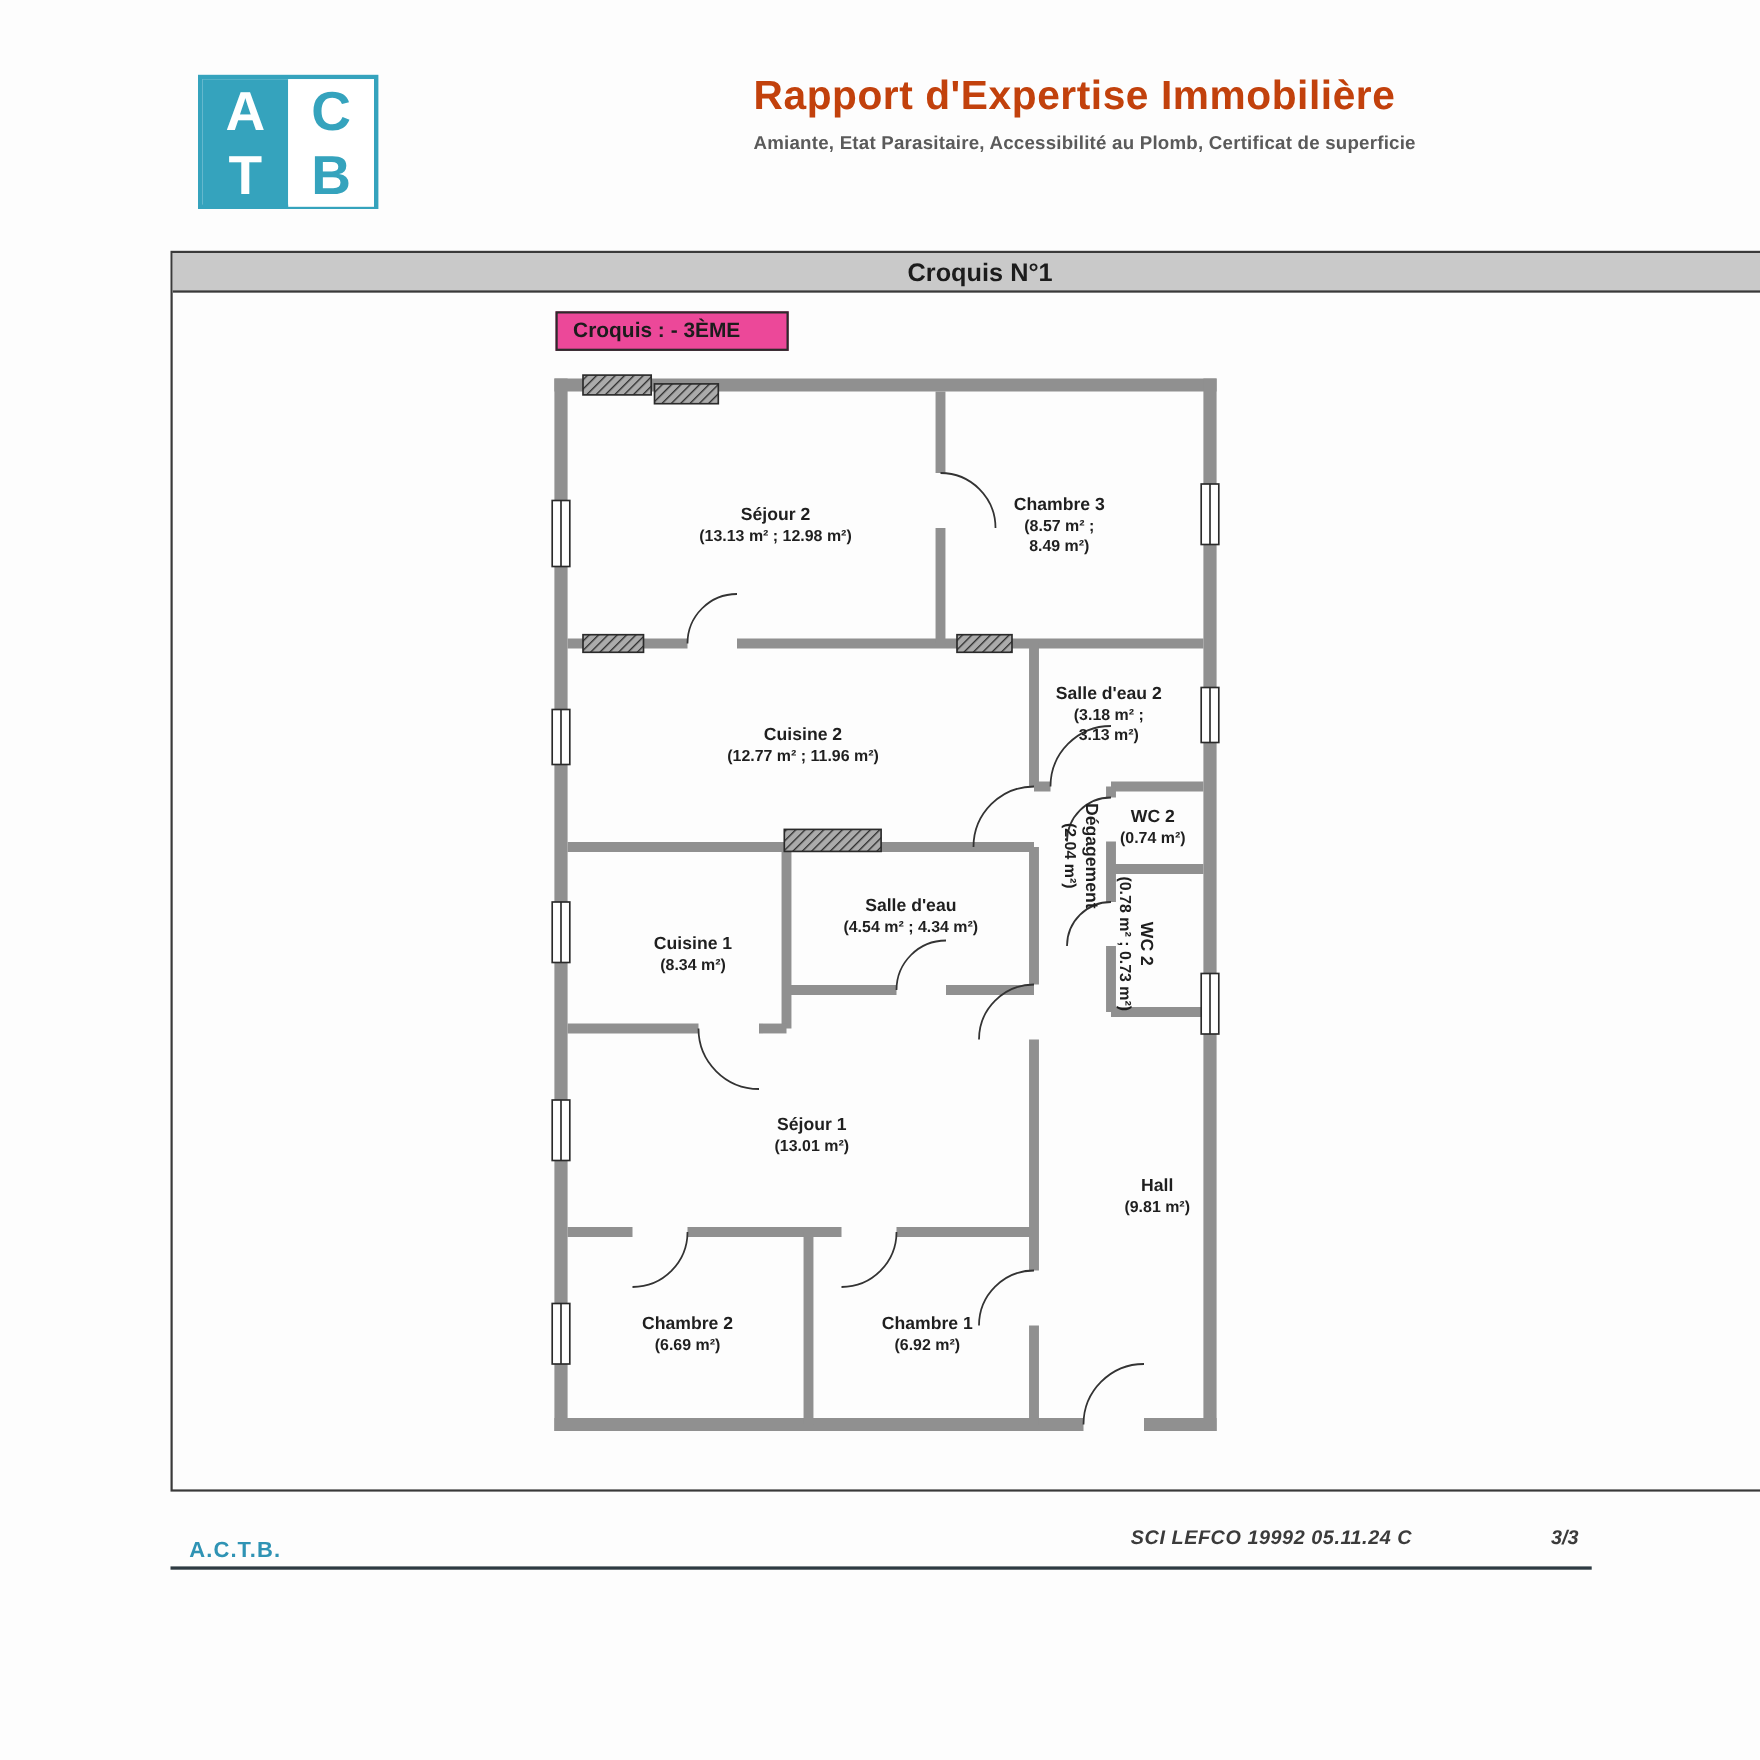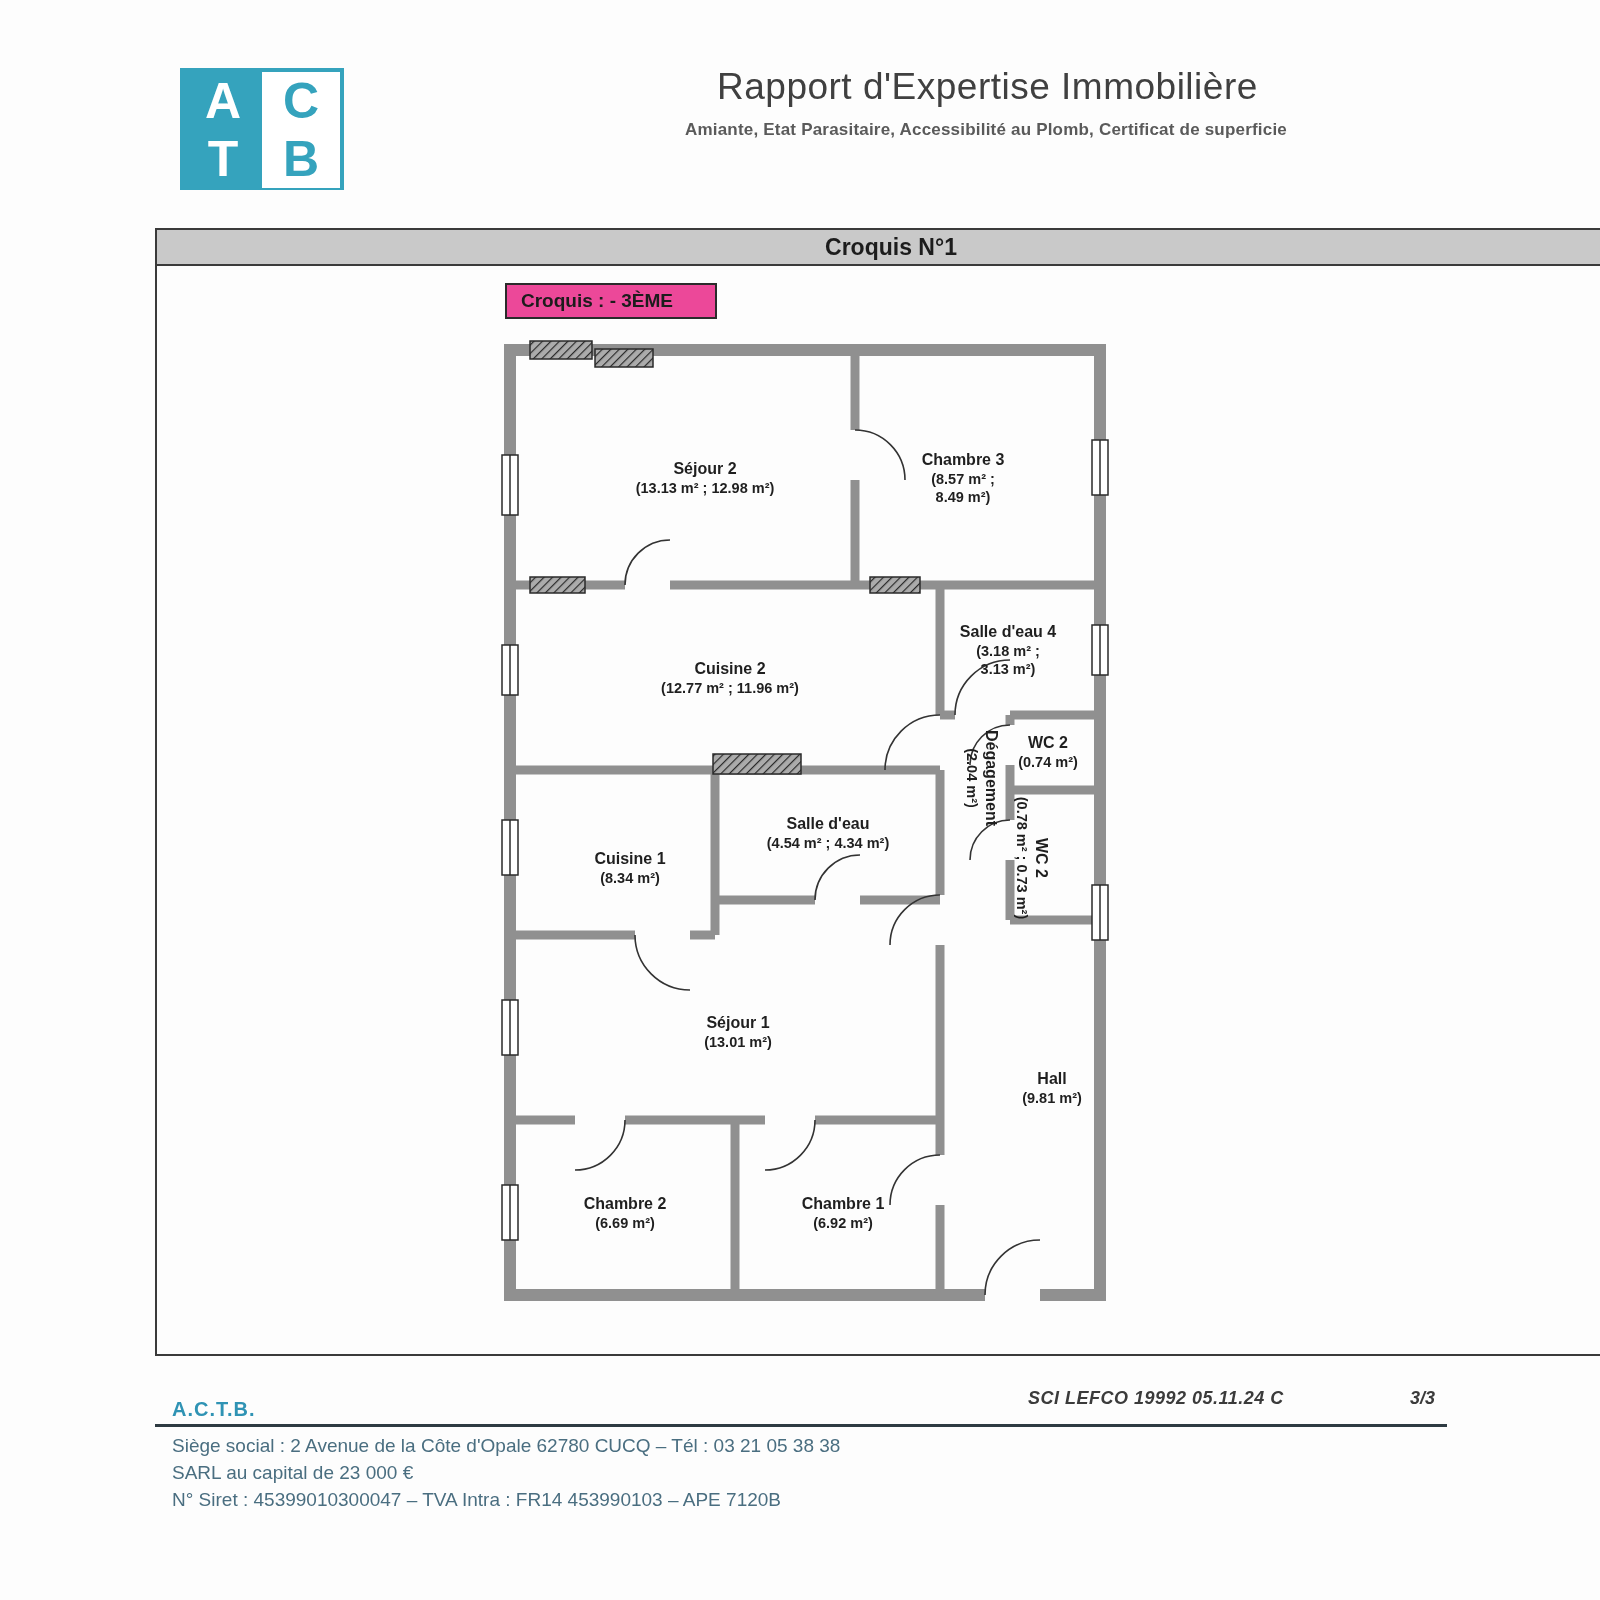--- a/index.html
+++ b/index.html
@@ -11,21 +11,21 @@
   .logo { position:absolute; left:180px; top:68px; width:164px; height:122px;
           border:4px solid #35a3bd; display:grid; grid-template-columns:1fr 1fr; grid-template-rows:1fr 1fr; background:#fff; }
   .logo .cell { display:flex; align-items:center; justify-content:center; font-weight:bold; font-size:50px; }
   .logo .teal { background:#35a3bd; color:#ffffff; }
   .logo .white { background:#ffffff; color:#35a3bd; }
 
   .brand { position:absolute; left:392px; top:92px; padding:4px 16px 6px 14px;
            border:1px solid #cccccc; color:#6b6b6b; font-size:27px; line-height:1.12; background:#fff; }
 
   .title-block { position:absolute; left:685px; top:66px; width:780px; }
-  .title-block h1 { font-size:37px; font-weight:normal; color:#404040; letter-spacing:0.5px;margin-left:32px; }
+  .title-block h1 { font-size:37px; font-weight:bold; color:#c2410c; letter-spacing:0.5px; }
   .title-block .subtitle { margin-top:12px; font-size:17px; font-weight:bold; color:#5a5a5a; letter-spacing:0.2px; }
 
   
   .croquis-box { position:absolute; left:155px; top:228px; width:1472px; height:1128px;
                  border:2px solid #3a3a3a; background:transparent; }
   .croquis-bar { height:36px; background:#c9c9c9; border-bottom:2px solid #3a3a3a;
                  display:flex; align-items:center; justify-content:center;
                  font-weight:bold; font-size:23px; color:#1c1c1c; }
   .floor-label { position:absolute; left:505px; top:283px; min-width:212px; height:36px;
                  border:2px solid #2b2b2b; background:#ec4899; display:flex; align-items:center;
@@ -186,21 +186,21 @@
     <div class="rarea">(8.57 m² ;</div>
     <div class="rarea">8.49 m²)</div>
   </div>
 
   <div class="room-label" style="left:730px; top:678px;">
     <div class="rname">Cuisine 2</div>
     <div class="rarea">(12.77 m² ; 11.96 m²)</div>
   </div>
 
   <div class="room-label" style="left:1008px; top:650px;">
-    <div class="rname">Salle d'eau 4</div>
+    <div class="rname">Salle d'eau 2</div>
     <div class="rarea">(3.18 m² ;</div>
     <div class="rarea">3.13 m²)</div>
   </div>
 
   <div class="room-label" style="left:1048px; top:752px;">
     <div class="rname">WC 2</div>
     <div class="rarea">(0.74 m²)</div>
   </div>
 
   <div class="room-label rot" style="left:982px; top:778px;">
@@ -242,19 +242,14 @@
     <div class="rname">Chambre 1</div>
     <div class="rarea">(6.92 m²)</div>
   </div>
 
   <div class="ref-line">SCI LEFCO  19992  05.11.24 C</div>
   <div class="page-num">3/3</div>
 
   <div class="footer-company">A.C.T.B.</div>
   <div class="footer-rule"></div>
 
-  <div class="footer-lines">
-    <div>Siège social : 2 Avenue de la Côte d'Opale  62780 CUCQ – Tél : 03 21 05 38 38</div>
-    <div>SARL au capital de 23 000 €</div>
-    <div>N° Siret : 45399010300047 – TVA Intra : FR14 453990103 – APE 7120B</div>
-  </div>
 
 </div>
 
 </body></html>

